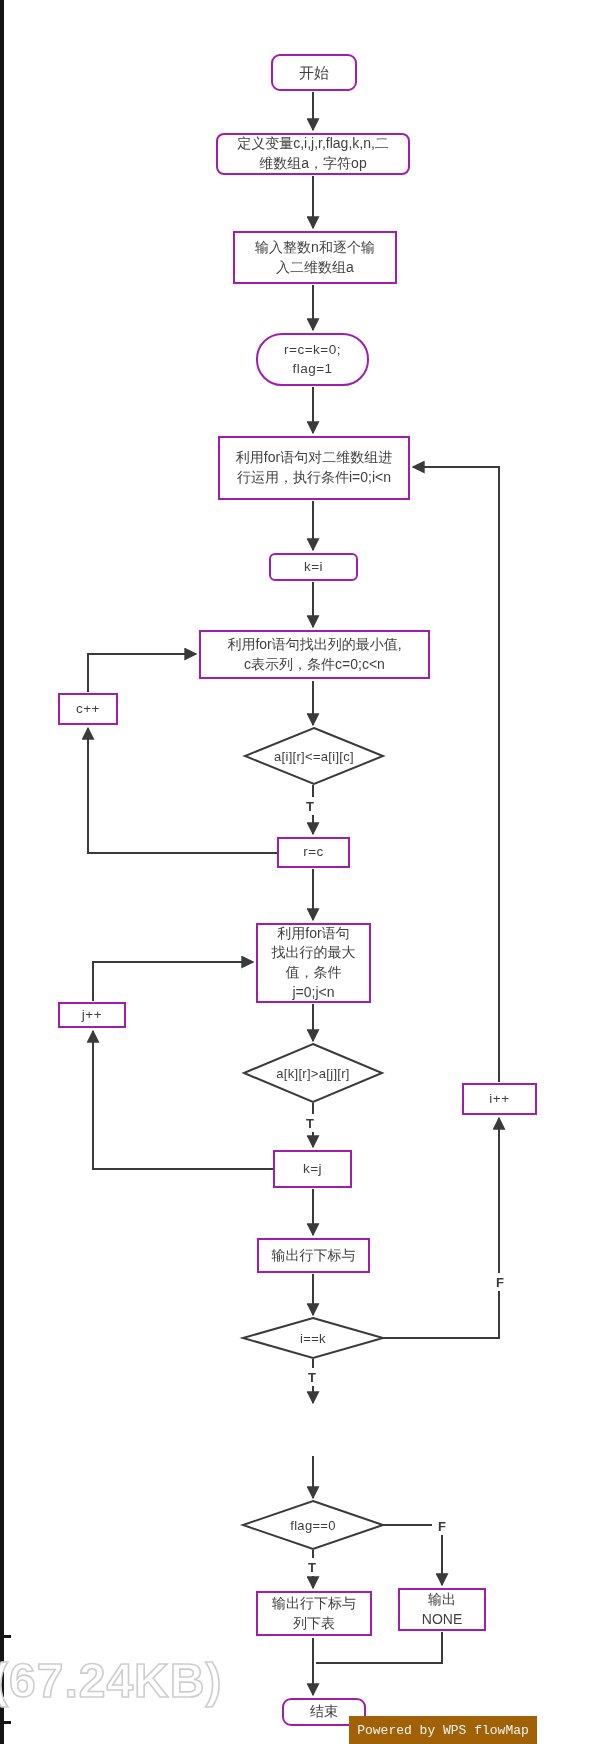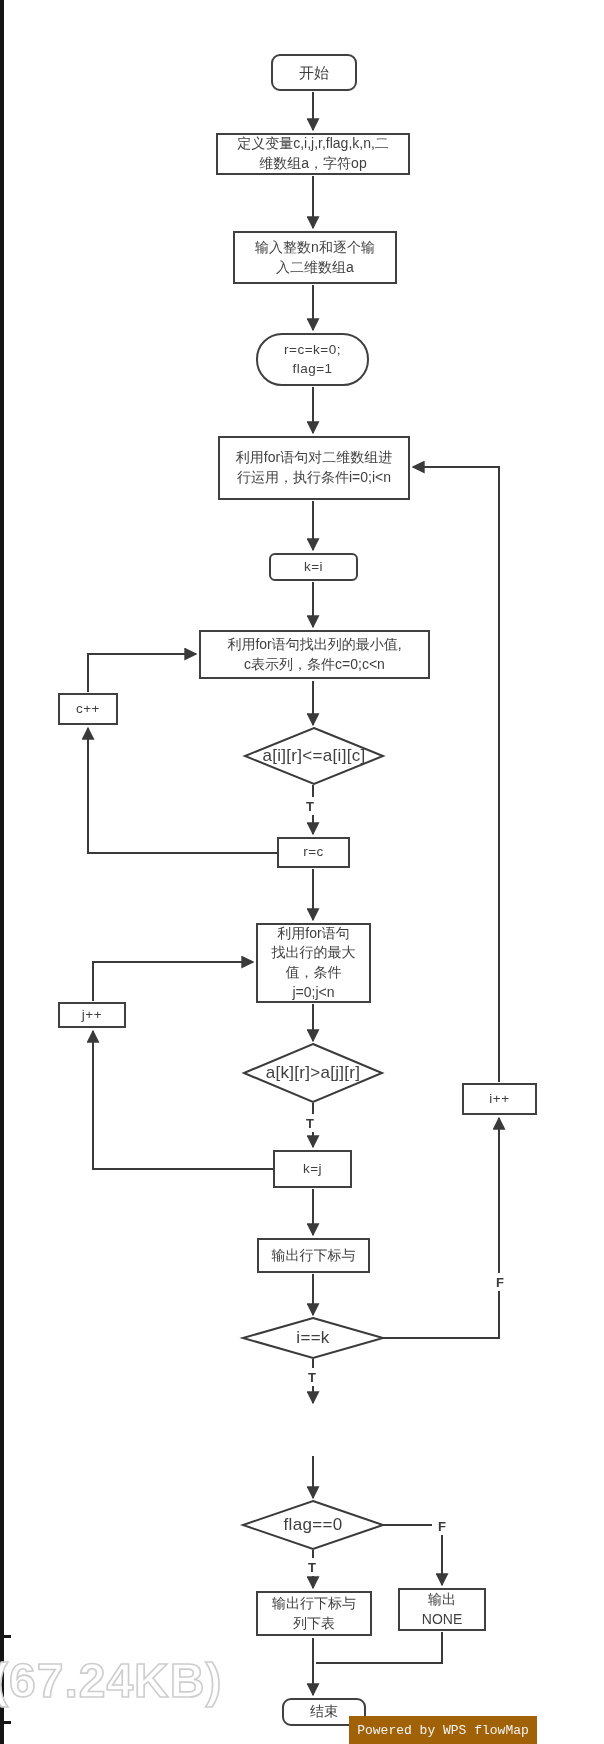--- a/index.html
+++ b/index.html
@@ -1,30 +1,30 @@
 <!DOCTYPE html>
 <html><head>
 <meta charset="utf-8">
 <style>
   html,body{margin:0;padding:0;background:#fff;}
   .canvas{position:relative;width:604px;height:1744px;background:#ffffff;overflow:hidden;
           font-family:"Liberation Sans","DejaVu Sans",sans-serif;}
   .flowsvg{position:absolute;left:0;top:0;}
-  .node{position:absolute;box-sizing:border-box;background:#fff;border:2px solid #404040;
+  .node{position:absolute;box-sizing:border-box;background:#fff;border:2px solid #a21caf;
         display:flex;align-items:center;justify-content:center;text-align:center;
         white-space:pre-line;color:#3f3f3f;font-size:14px;line-height:1.4;}
   .terminal{border-radius:9px;font-size:15px;}
   .code{font-size:13.5px;letter-spacing:.5px;}
   .dtext{position:absolute;display:flex;align-items:center;justify-content:center;
-         text-align:left;color:#3f3f3f;font-size:17px;letter-spacing:.3px;}
+         text-align:left;color:#3f3f3f;font-size:13px;letter-spacing:.3px;}
   .elabel{position:absolute;width:20px;height:18px;display:flex;align-items:center;
           justify-content:center;font-weight:bold;font-size:13px;color:#3a3a3a;background:#fff;}
   
   .n-start{left:271px;top:54px;width:86px;height:37px;}
-  .n-declare{left:216px;top:133px;width:194px;height:42px;}
+  .n-declare{left:216px;top:133px;width:194px;height:42px;border-radius:8px;}
   .n-input{left:233px;top:231px;width:164px;height:53px;}
   .n-init{left:256px;top:333px;width:113px;height:53px;border-radius:26px;}
   .n-fori{left:218px;top:436px;width:192px;height:64px;}
   .n-keqi{left:269px;top:553px;width:89px;height:28px;border-radius:6px;}
   .n-findmin{left:199px;top:630px;width:231px;height:49px;}
   .n-cinc{left:58px;top:693px;width:60px;height:32px;}
   .n-reqc{left:277px;top:837px;width:73px;height:31px;}
   .n-findmax{left:256px;top:923px;width:115px;height:80px;}
   .n-jinc{left:58px;top:1002px;width:68px;height:26px;}
   .n-keqj{left:273px;top:1150px;width:79px;height:38px;}

